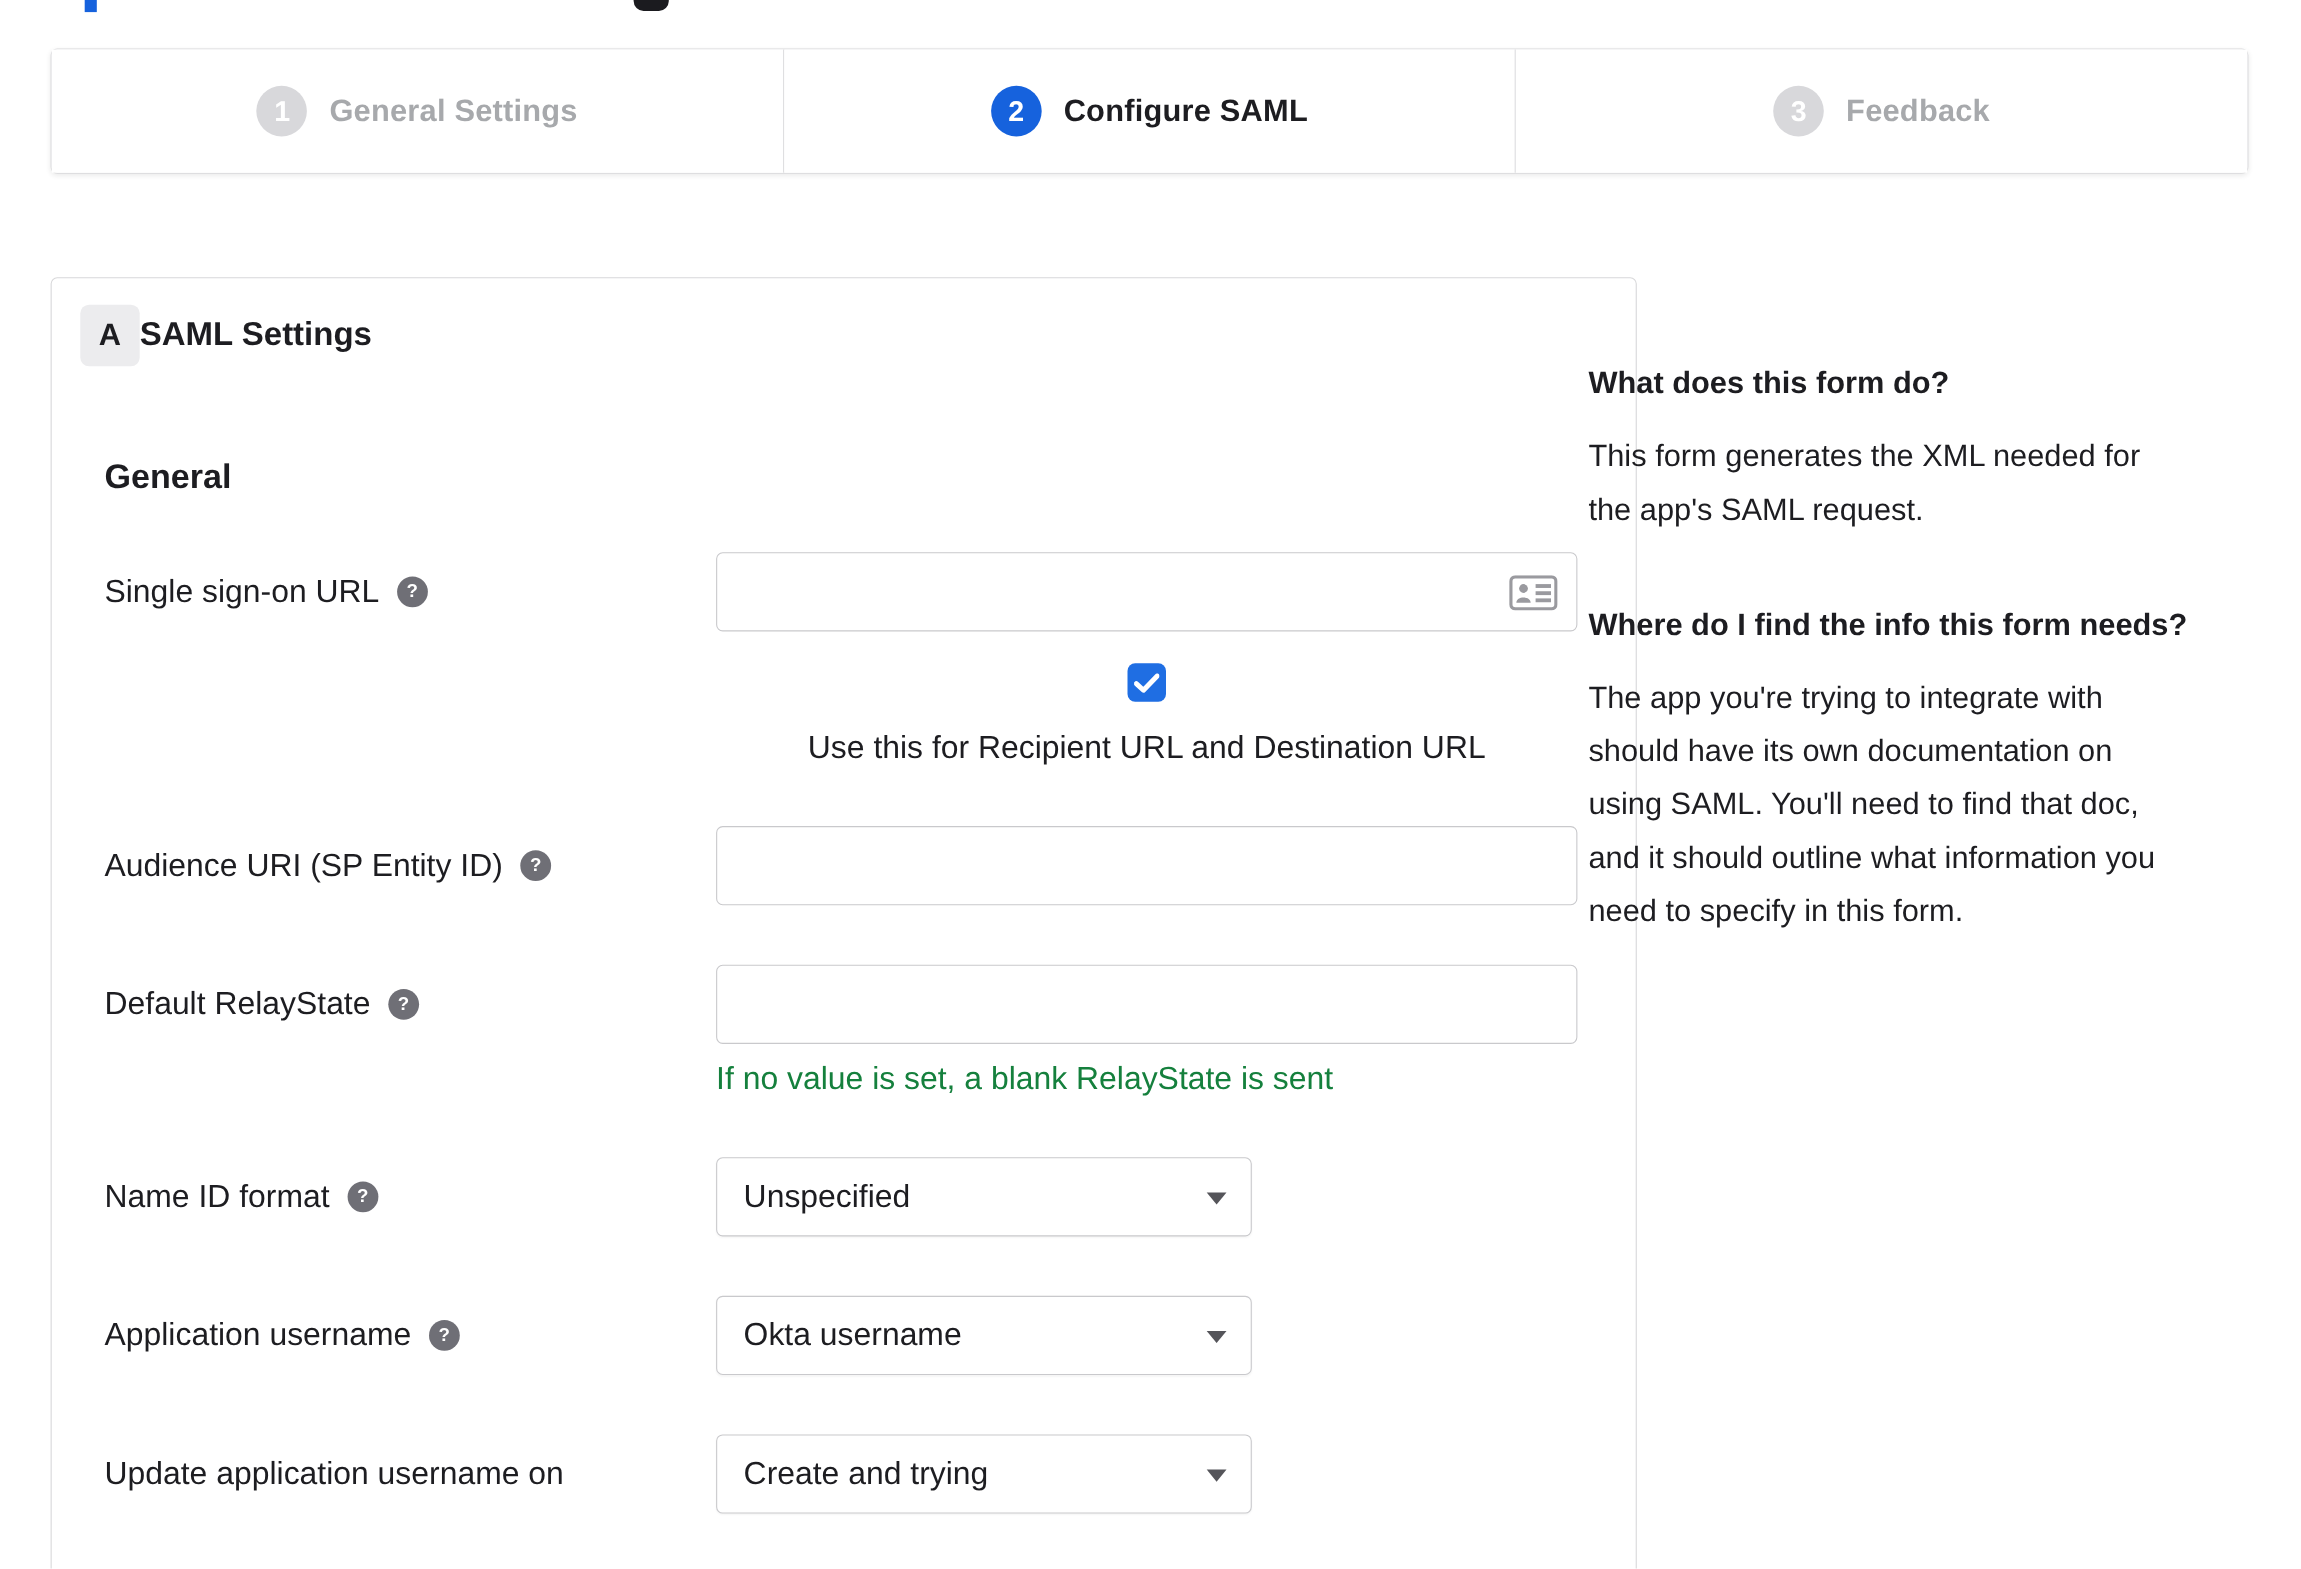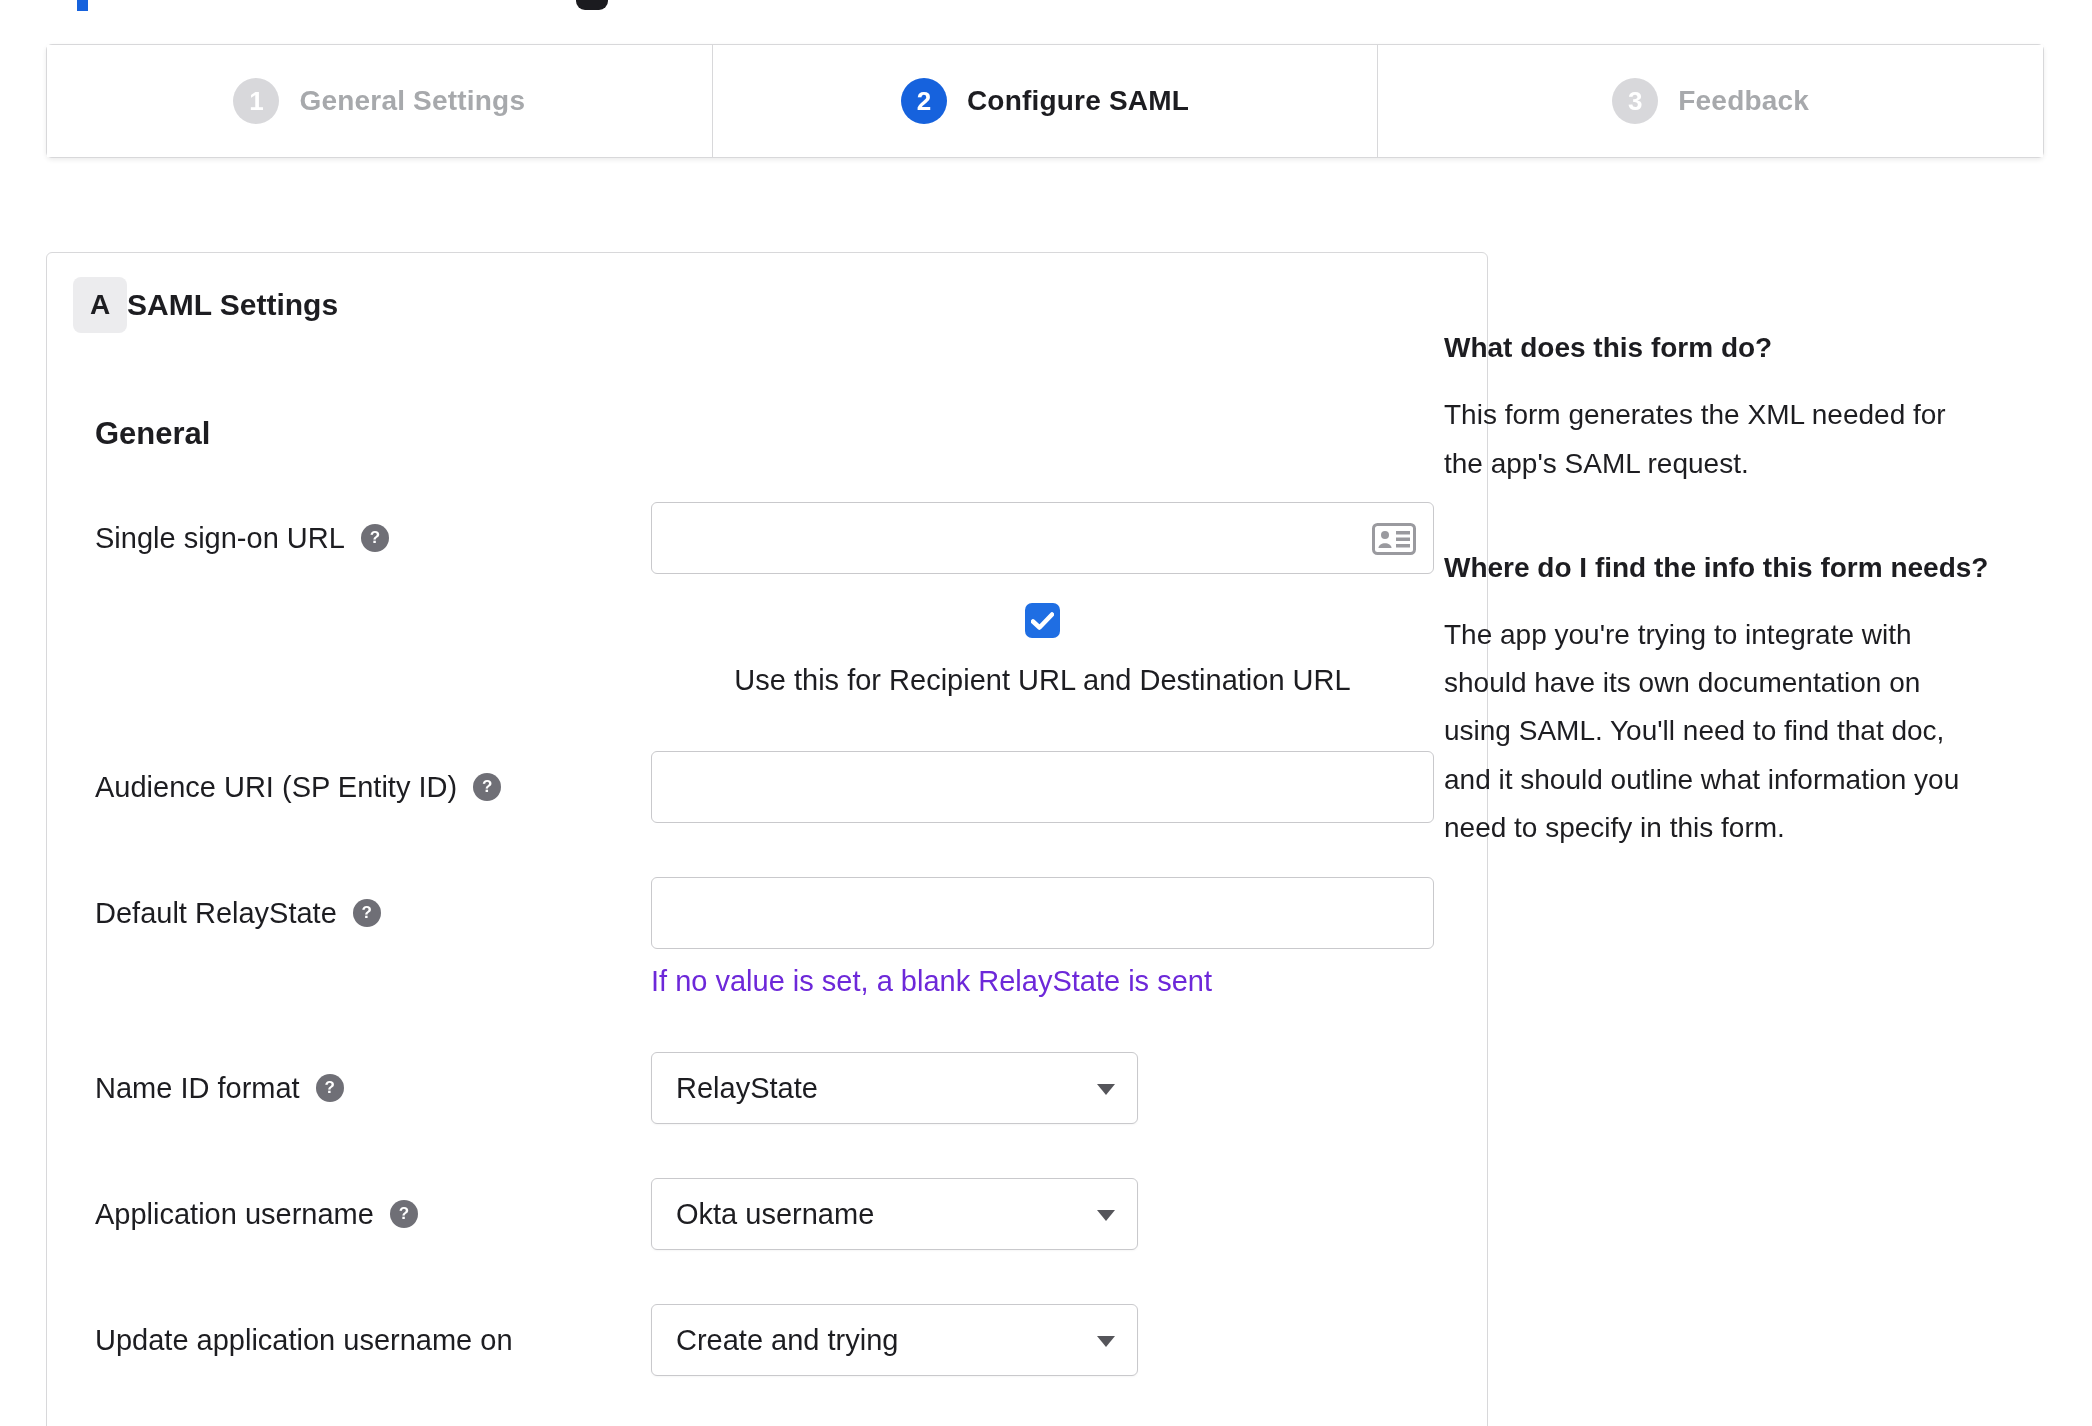--- a/index.html
+++ b/index.html
@@ -71,21 +71,21 @@
   }
   .card-icon { position:absolute; right:18px; top:21px; width:44px; height:32px; }
 
   .checkbox-row { display:flex; align-items:center; gap:26px; margin-top:29px;flex-direction:column; }
   .checkbox {
     width:35px; height:35px; border-radius:7px; background:#1f6ee3;
     display:flex; align-items:center; justify-content:center; cursor:pointer; flex:0 0 auto;
   }
   .checkbox-label { font-size:29px; }
 
-  .helper-text { margin-top:16px; font-size:29px; color:#6d28d9; }
+  .helper-text { margin-top:16px; font-size:29px; color:#15803d; }
 
   .select {
     width:487px; height:72px; border:1px solid #c9c9cc; border-radius:6px;
     background:#fff; display:flex; align-items:center; padding:0 60px 0 24px;
     font-size:29px; position:relative; cursor:pointer;
     box-shadow:0 1px 2px rgba(0,0,0,0.04);
   }
   .caret {
     position:absolute; right:22px; top:31px;
     width:0; height:0;
@@ -186,21 +186,21 @@
     </div>
   </div>
 
   <div class="row">
     <div class="label-cell">
       <span class="field-label">Name ID format</span>
       <span class="help-icon">?</span>
     </div>
     <div class="control-cell">
       <div class="select">
-        <span>RelayState</span>
+        <span>Unspecified</span>
         <span class="caret"></span>
       </div>
     </div>
   </div>
 
   <div class="row">
     <div class="label-cell">
       <span class="field-label">Application username</span>
       <span class="help-icon">?</span>
     </div>

